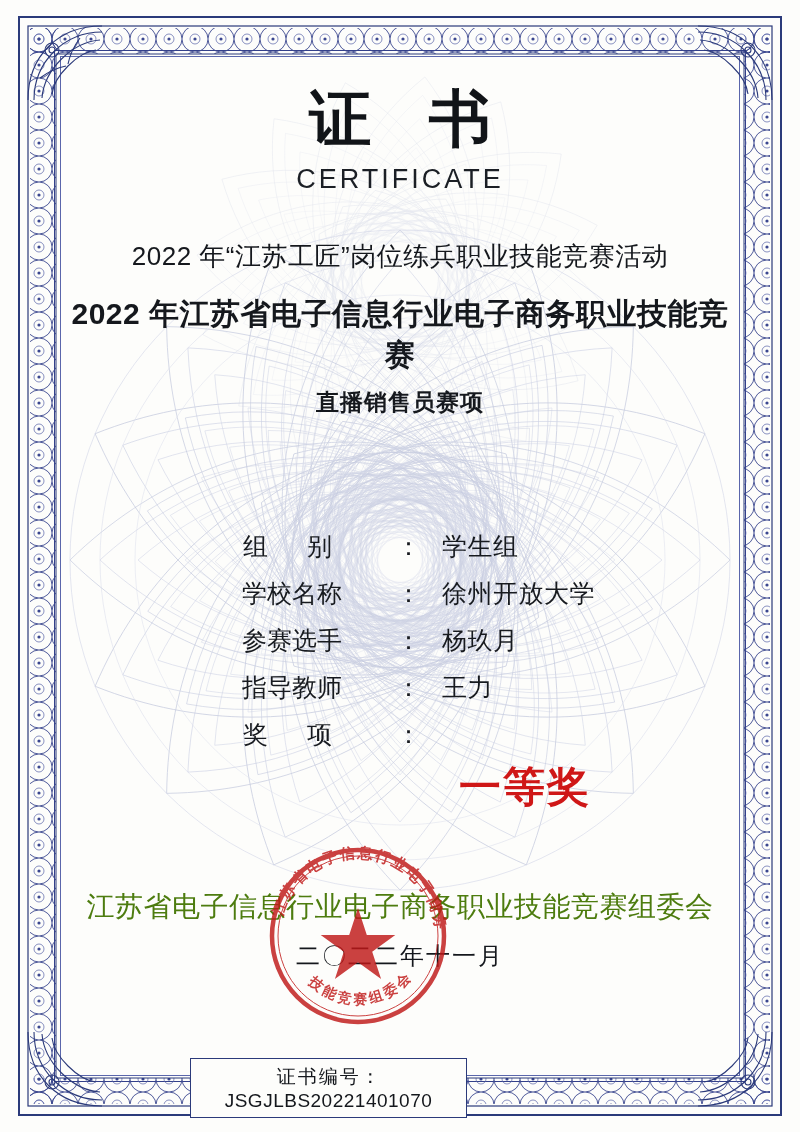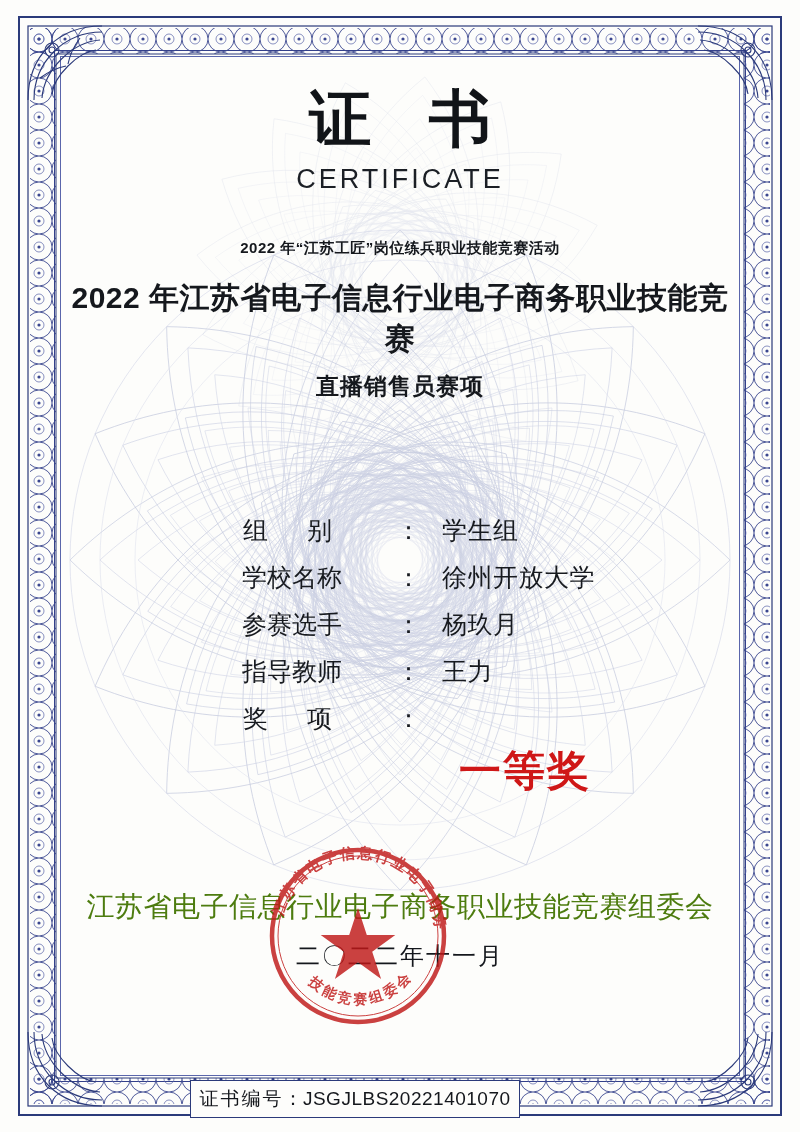--- a/index.html
+++ b/index.html
@@ -94,24 +94,23 @@
     letter-spacing: 3px;
     color: #1b1f25;
   }
 
   .subtitle-block {
     margin-top: 44px;
     text-align: center;
     color: #15181d;
   }
   .sub1 {
-    font-size: 15px;
+    font-size: 26px;
     font-family: "Liberation Sans", sans-serif;
     letter-spacing: 0.5px;
-    font-weight: bold;
   }
   .sub2 {
     font-size: 30px;
     font-weight: 700;
     font-family: "Liberation Sans", sans-serif;
     margin-top: 20px;
     letter-spacing: 0.5px;
   }
   .sub3 {
     font-size: 23px;
@@ -195,21 +194,21 @@
     height: 200px;
     pointer-events: none;
     opacity: 0.82;
   }
 
   
   .cert-no {
     position: absolute;
     left: 190px;
     bottom: 14px;
-    width: 330px;
+    width: 277px;
     padding: 5px 6px;
     border: 1.5px solid #2b3a7a;
     background: #fdfdfb;
     text-align: center;
     font-size: 19px;
     font-family: "Liberation Sans", sans-serif;
     color: #14171c;
     letter-spacing: 0.5px;
     box-sizing: border-box;
   }

